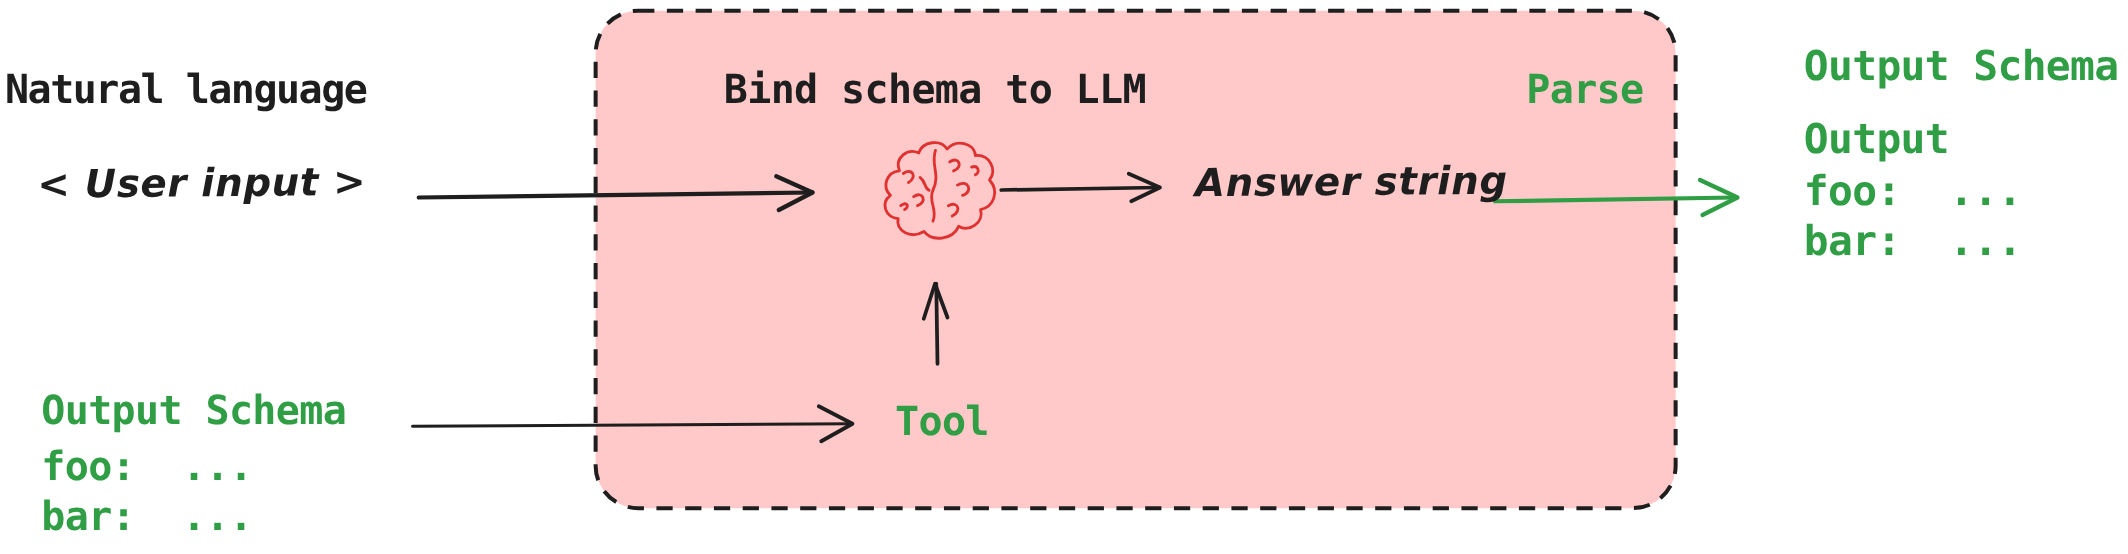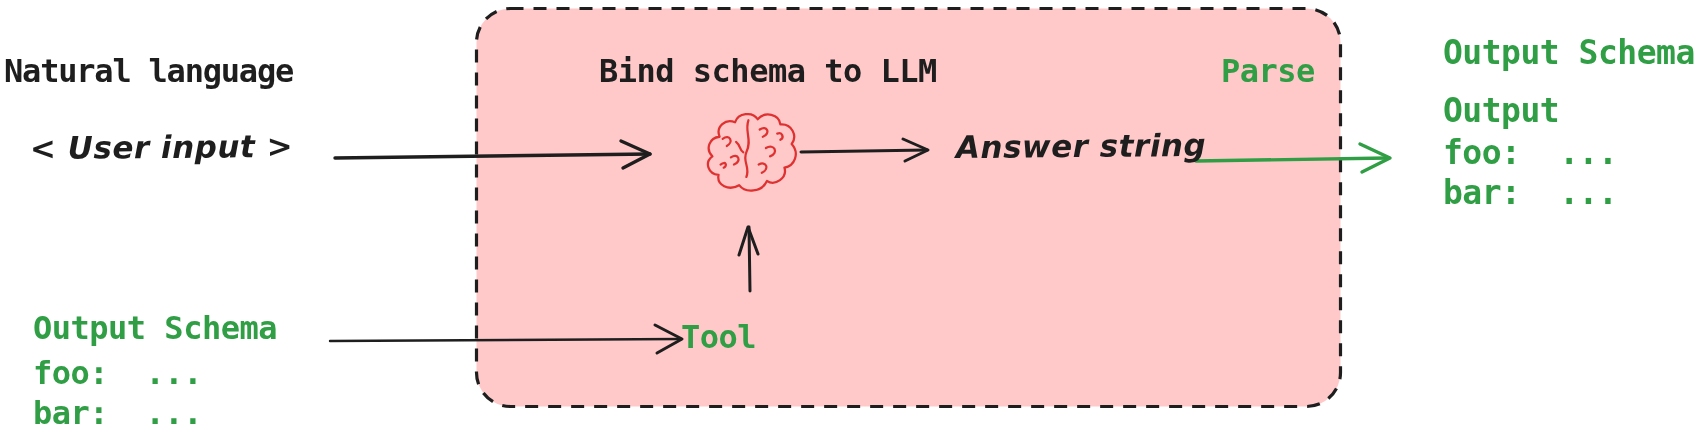--- a/index.html
+++ b/index.html
@@ -33,24 +33,24 @@
     font-style:italic;
     font-weight:bold;
     font-size:31px;
     letter-spacing:0.5px;
     color:var(--ink);
   }
   
   .nl-label{left:4px;top:52px;letter-spacing:-1.2px;}
   .user-input{left:30px;top:129px;transform:rotate(-0.5deg);}
   
-  .bind-title{left:579px;top:52px;margin-left:20px;}
+  .bind-title{left:579px;top:52px;}
   .parse-label{left:1221px;top:52px;}
   .answer-string{left:956px;top:128px;transform:rotate(-0.5deg);}
-  .tool-label{left:681px;top:318px;}
+  .tool-label{left:716px;top:318px;}
   
   .in-schema-title{left:33px;top:309px;}
   .in-schema-foo{left:33px;top:354px;}
   .in-schema-bar{left:33px;top:394px;}
   
   .out-schema-title{left:1443px;top:33px;font-size:33px;}
   .out-schema-answer{left:1443px;top:91px;font-size:33px;}
   .out-schema-foo{left:1443px;top:133px;font-size:33px;}
   .out-schema-bar{left:1443px;top:173px;font-size:33px;}
 </style>

